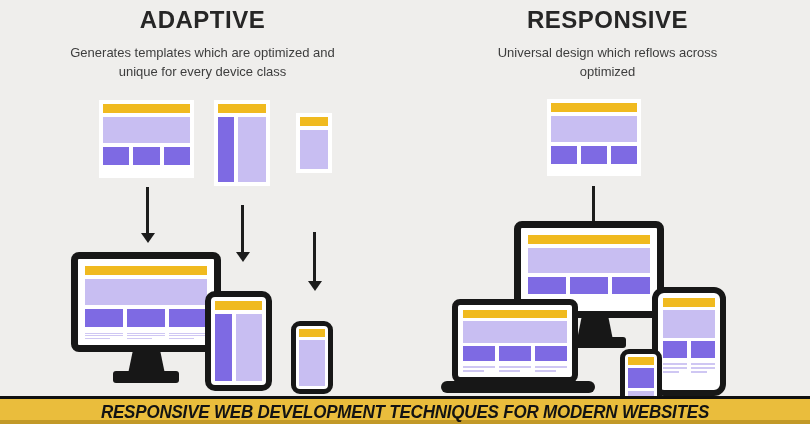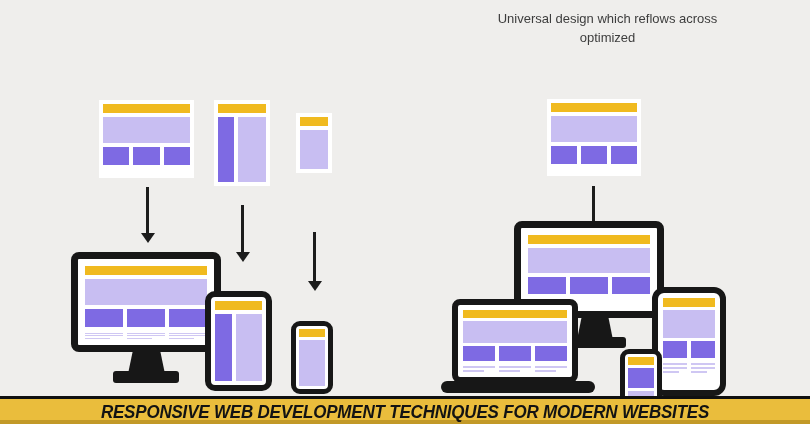--- a/index.html
+++ b/index.html
@@ -63,21 +63,26 @@
   #banner span{font-size:17px;font-weight:700;font-style:italic;letter-spacing:-0.2px;color:#131313;
     transform:scaleY(1.12);white-space:nowrap;}
 
   .z1{z-index:1;}.z2{z-index:2;}.z3{z-index:3;}.z4{z-index:4;}
 </style>
 </head>
 <body>
 
 <div id="canvas">
 
+  <div class="col-head left">
+    <div class="title">ADAPTIVE</div>
+    <div class="subtitle a">Generates templates which are optimized and unique for every device class</div>
+  </div>
   <div class="col-head right">
+    <div class="title">RESPONSIVE</div>
     <div class="subtitle b">Universal design which reflows across optimized</div>
   </div>
 
   <div class="card wf-pad" style="left:99px;top:100px;width:95px;height:78px;">
     <div class="ybar"></div>
     <div class="hero" style="height:26px;"></div>
     <div class="boxrow" style="height:18px;">
         <div class="bx"></div>
         <div class="bx"></div>
         <div class="bx"></div>

